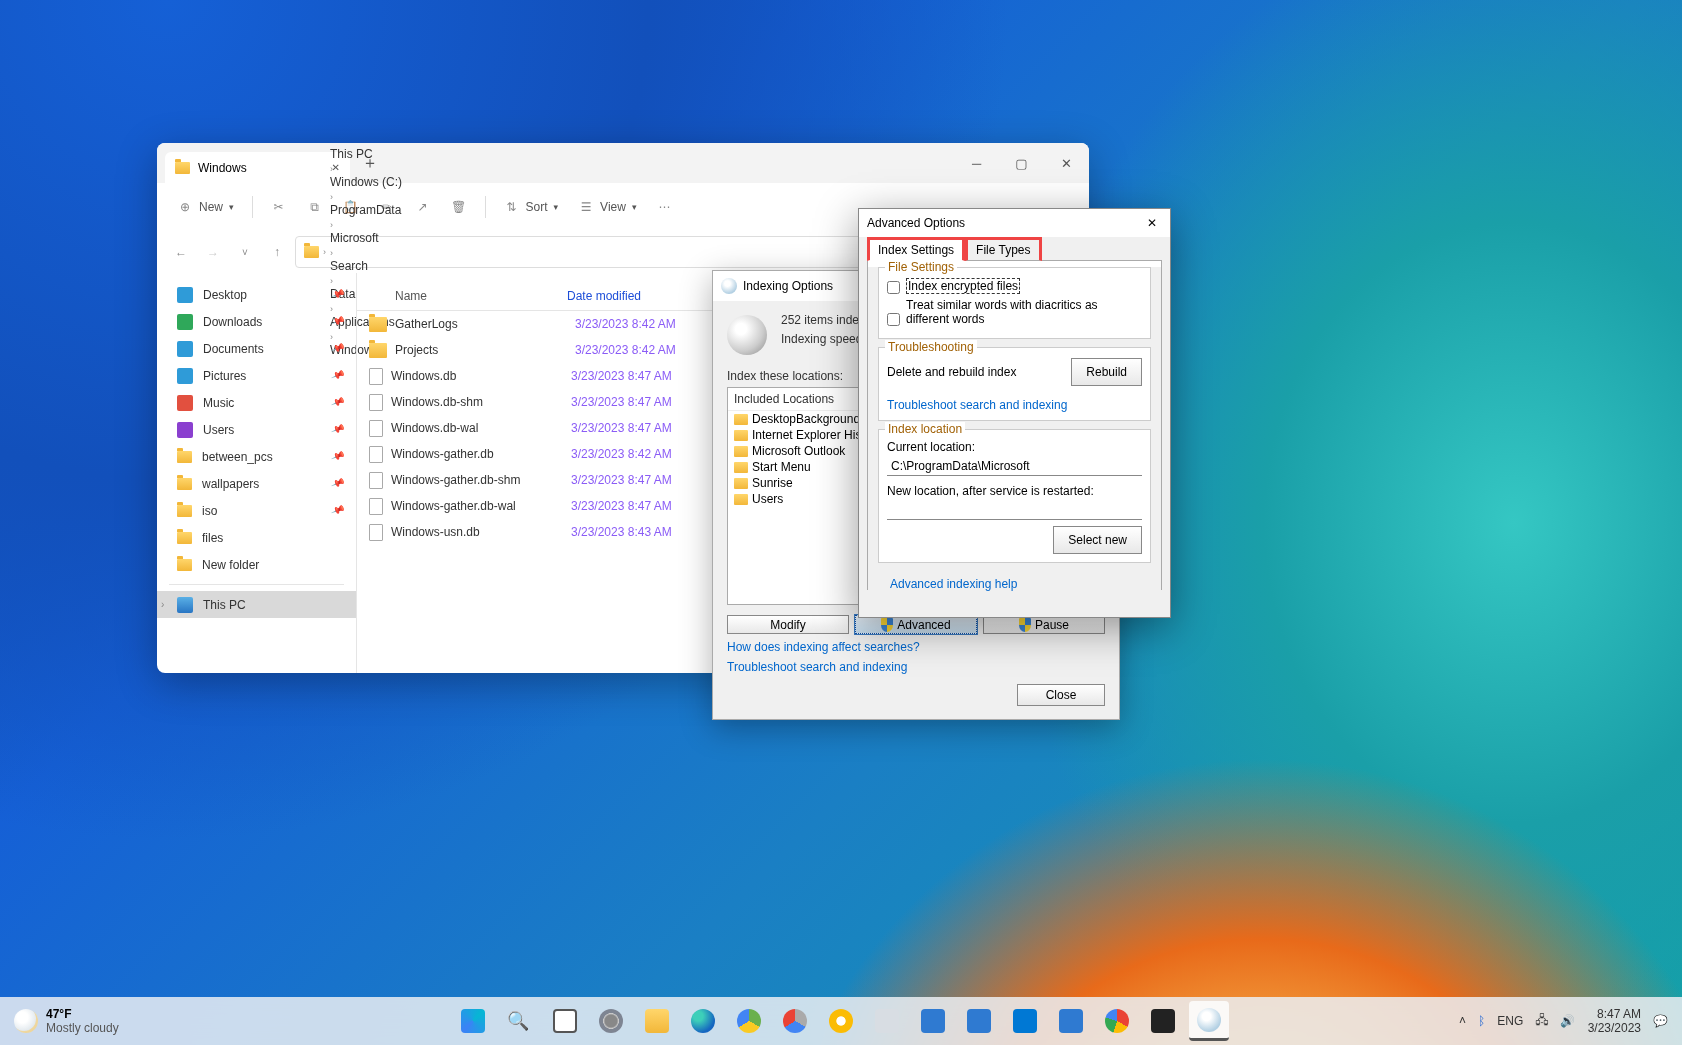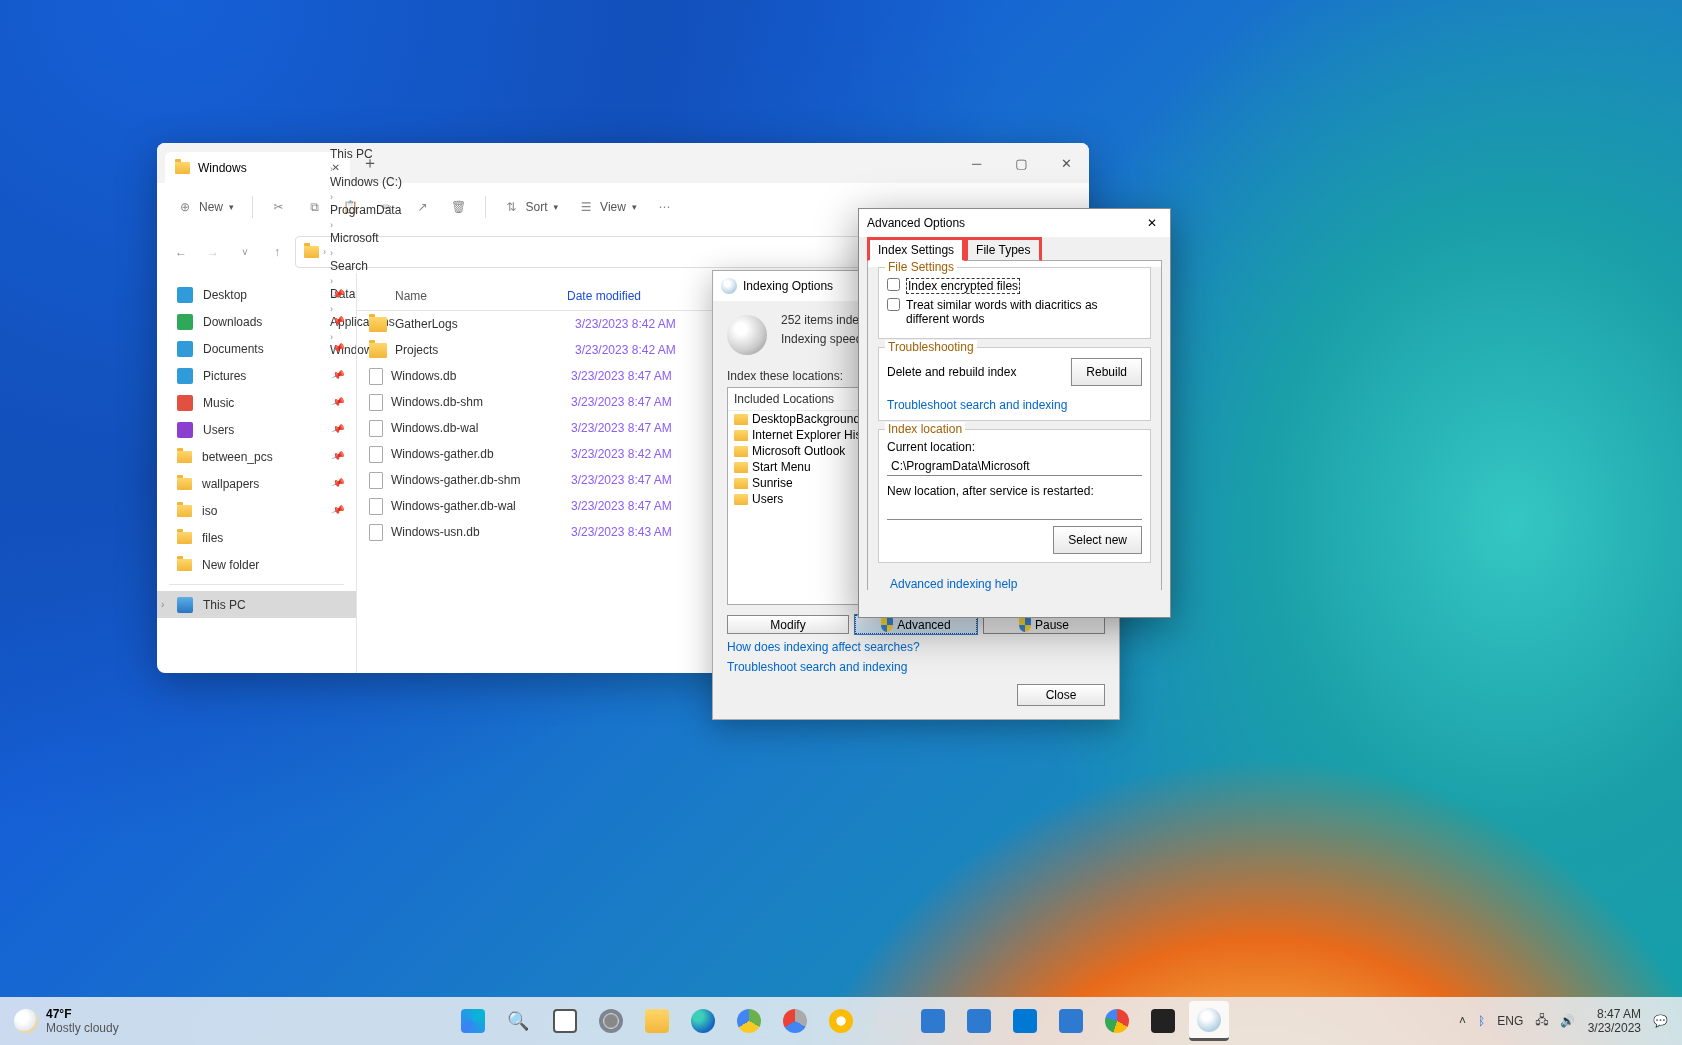--- a/index.html
+++ b/index.html
@@ -70,21 +70,21 @@
 .ao-title{height:28px;display:flex;align-items:center;padding:0 8px;background:#fff;}
 .ao-close{margin-left:auto;cursor:pointer;width:20px;text-align:center;}
 .ao-tabs{display:flex;padding:0 8px;}
 .ao-tab{padding:3px 8px;border:3px solid #ef4444;background:#fff;margin-bottom:-1px;cursor:pointer;}
 .ao-tab.act{border-bottom:1px solid #fff;}
 .ao-tab.inact{background:#f0f0f0;border-bottom:1px solid #aaa;}
 .ao-panel{border:1px solid #aaa;margin:0 8px 0 8px;background:#fff;height:330px;}
 .ao-panel-body{padding:0;}
 .ao-group{border:1px solid #ccc;margin:6px 10px 8px 10px;padding:10px 8px 8px 8px;position:relative;}
 .ao-group-lg{position:absolute;top:-8px;left:6px;background:#fff;padding:0 3px;color:#a16207;}
-.ao-chk{display:flex;align-items:flex-start;gap:6px;margin-bottom:4px;}
+.ao-chk{display:flex;align-items:flex-end;gap:6px;margin-bottom:4px;}
 .ao-chk input{width:13px;height:13px;}
 .ao-chk .dashed{border:1px dashed #333;padding:0 1px;}
 .ao-row{display:flex;align-items:center;justify-content:space-between;margin-bottom:6px;}
 .ao-btn{height:28px;padding:0 14px;border:1px solid #888;background:linear-gradient(#fff,#e8e8e8);cursor:pointer;}
 .ao-path{border-bottom:1px solid #888;padding:2px 4px;margin-top:3px;}
 .ao-foot{display:flex;justify-content:flex-end;gap:8px;padding:8px;}
 .ao-ok{width:56px;height:21px;border:1px solid #3a7abf;background:linear-gradient(#eaf3fb,#c7deef);cursor:pointer;}
 .ao-cancel{width:56px;height:21px;border:1px solid #888;background:linear-gradient(#fff,#e8e8e8);cursor:pointer;}
 
 .taskbar{position:absolute;bottom:0;left:0;right:0;height:48px;background:rgba(235,238,243,.85);backdrop-filter:blur(20px);display:flex;align-items:center;}

